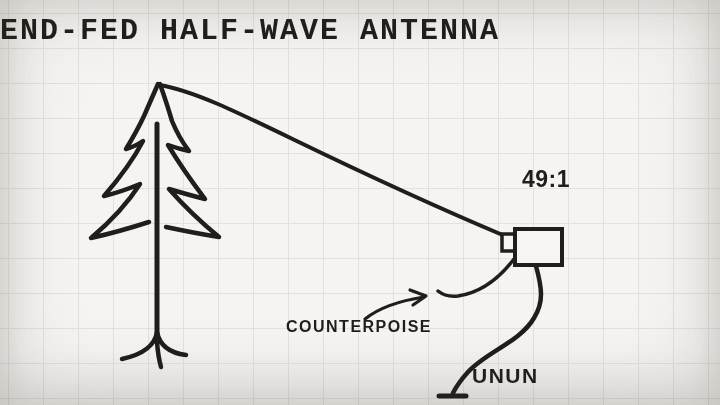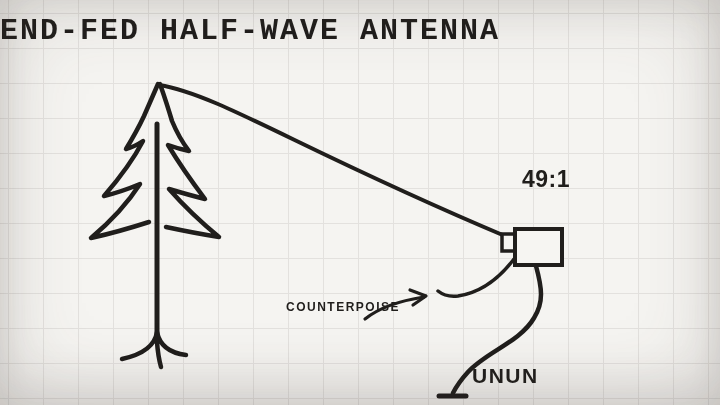--- a/index.html
+++ b/index.html
@@ -58,22 +58,22 @@
     left: 492px;
     top: 167px;
     width: 78px;
     text-align: right;
     font-size: 23px;
     line-height: 24px;
     letter-spacing: 0.5px;
   }
   .counterpoise-label {
     left: 286px;
-    top: 300px;
-    font-size: 12px;
+    top: 318px;
+    font-size: 16px;
     letter-spacing: 1.5px;
   }
   .coax-label {
     left: 472px;
     top: 364px;
     font-size: 21px;
     letter-spacing: 1.5px;
   }
   .stroke {
     fill: none;

